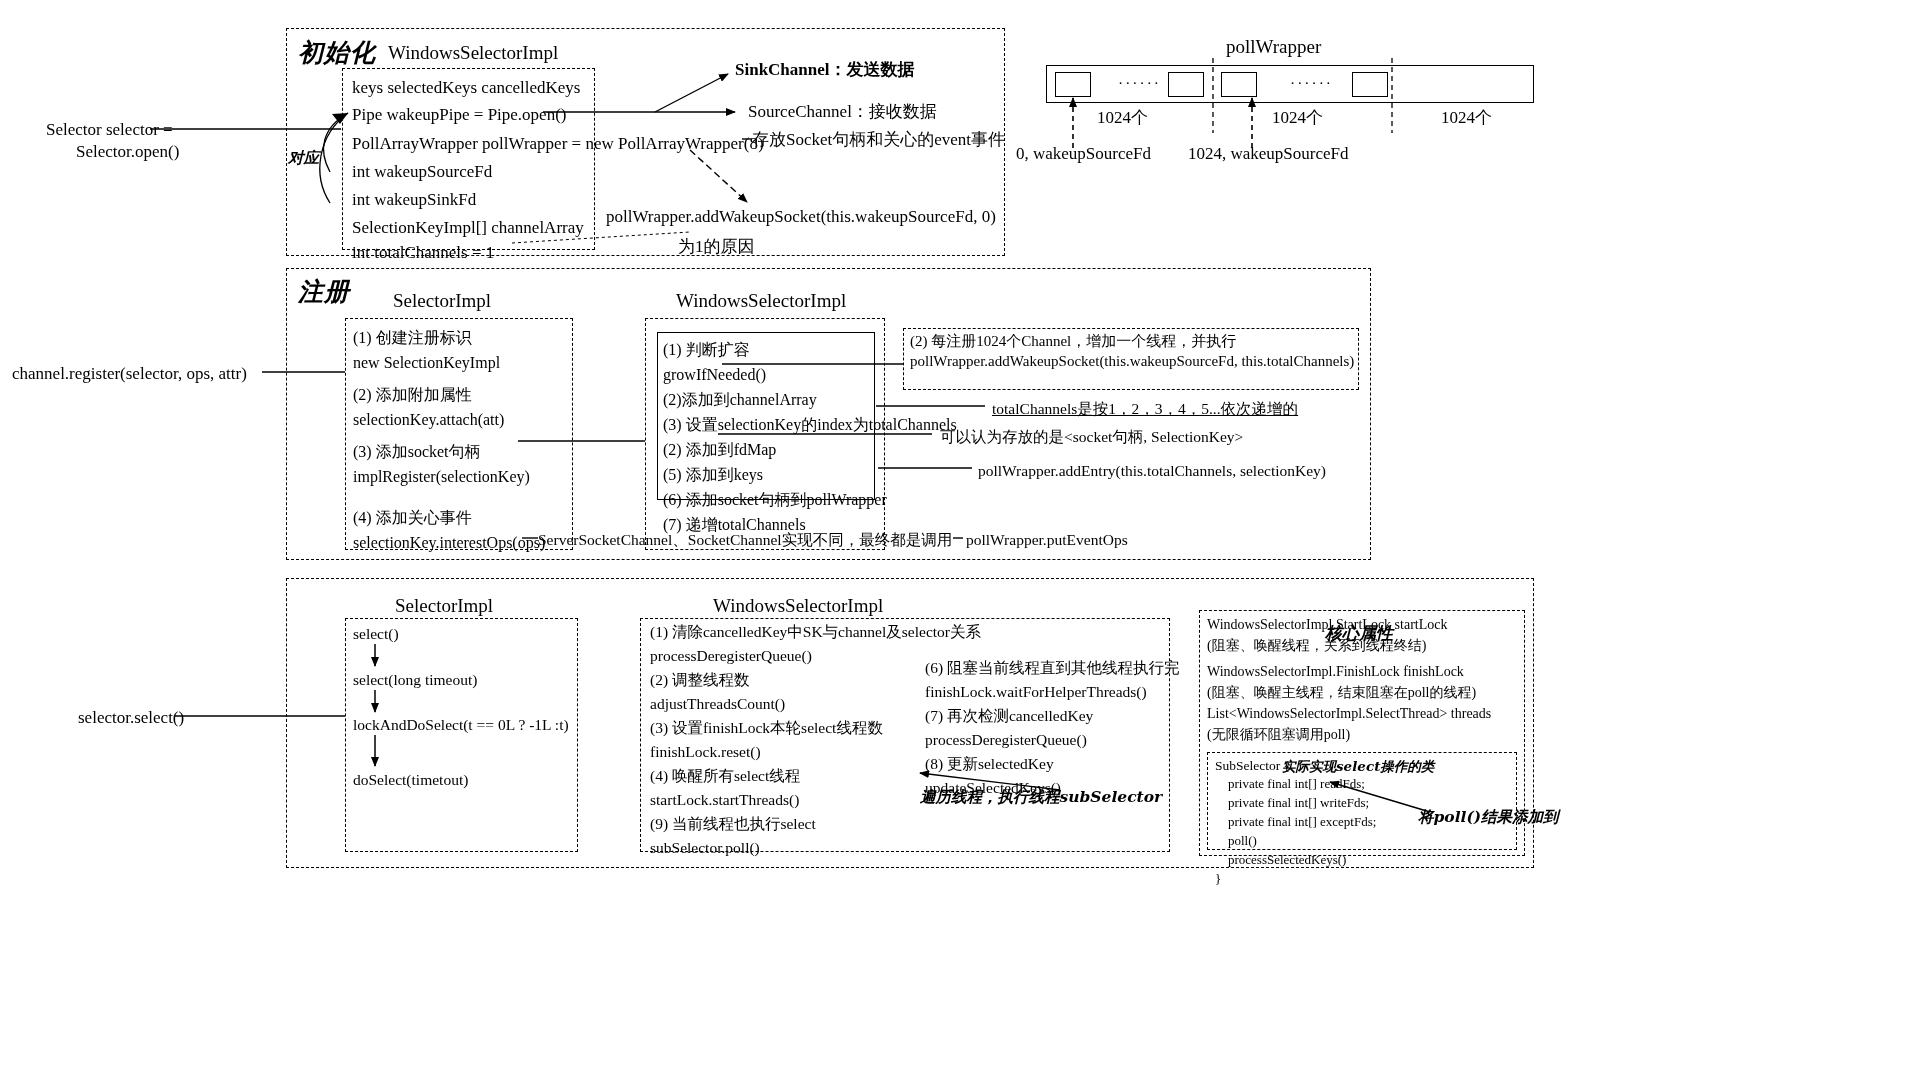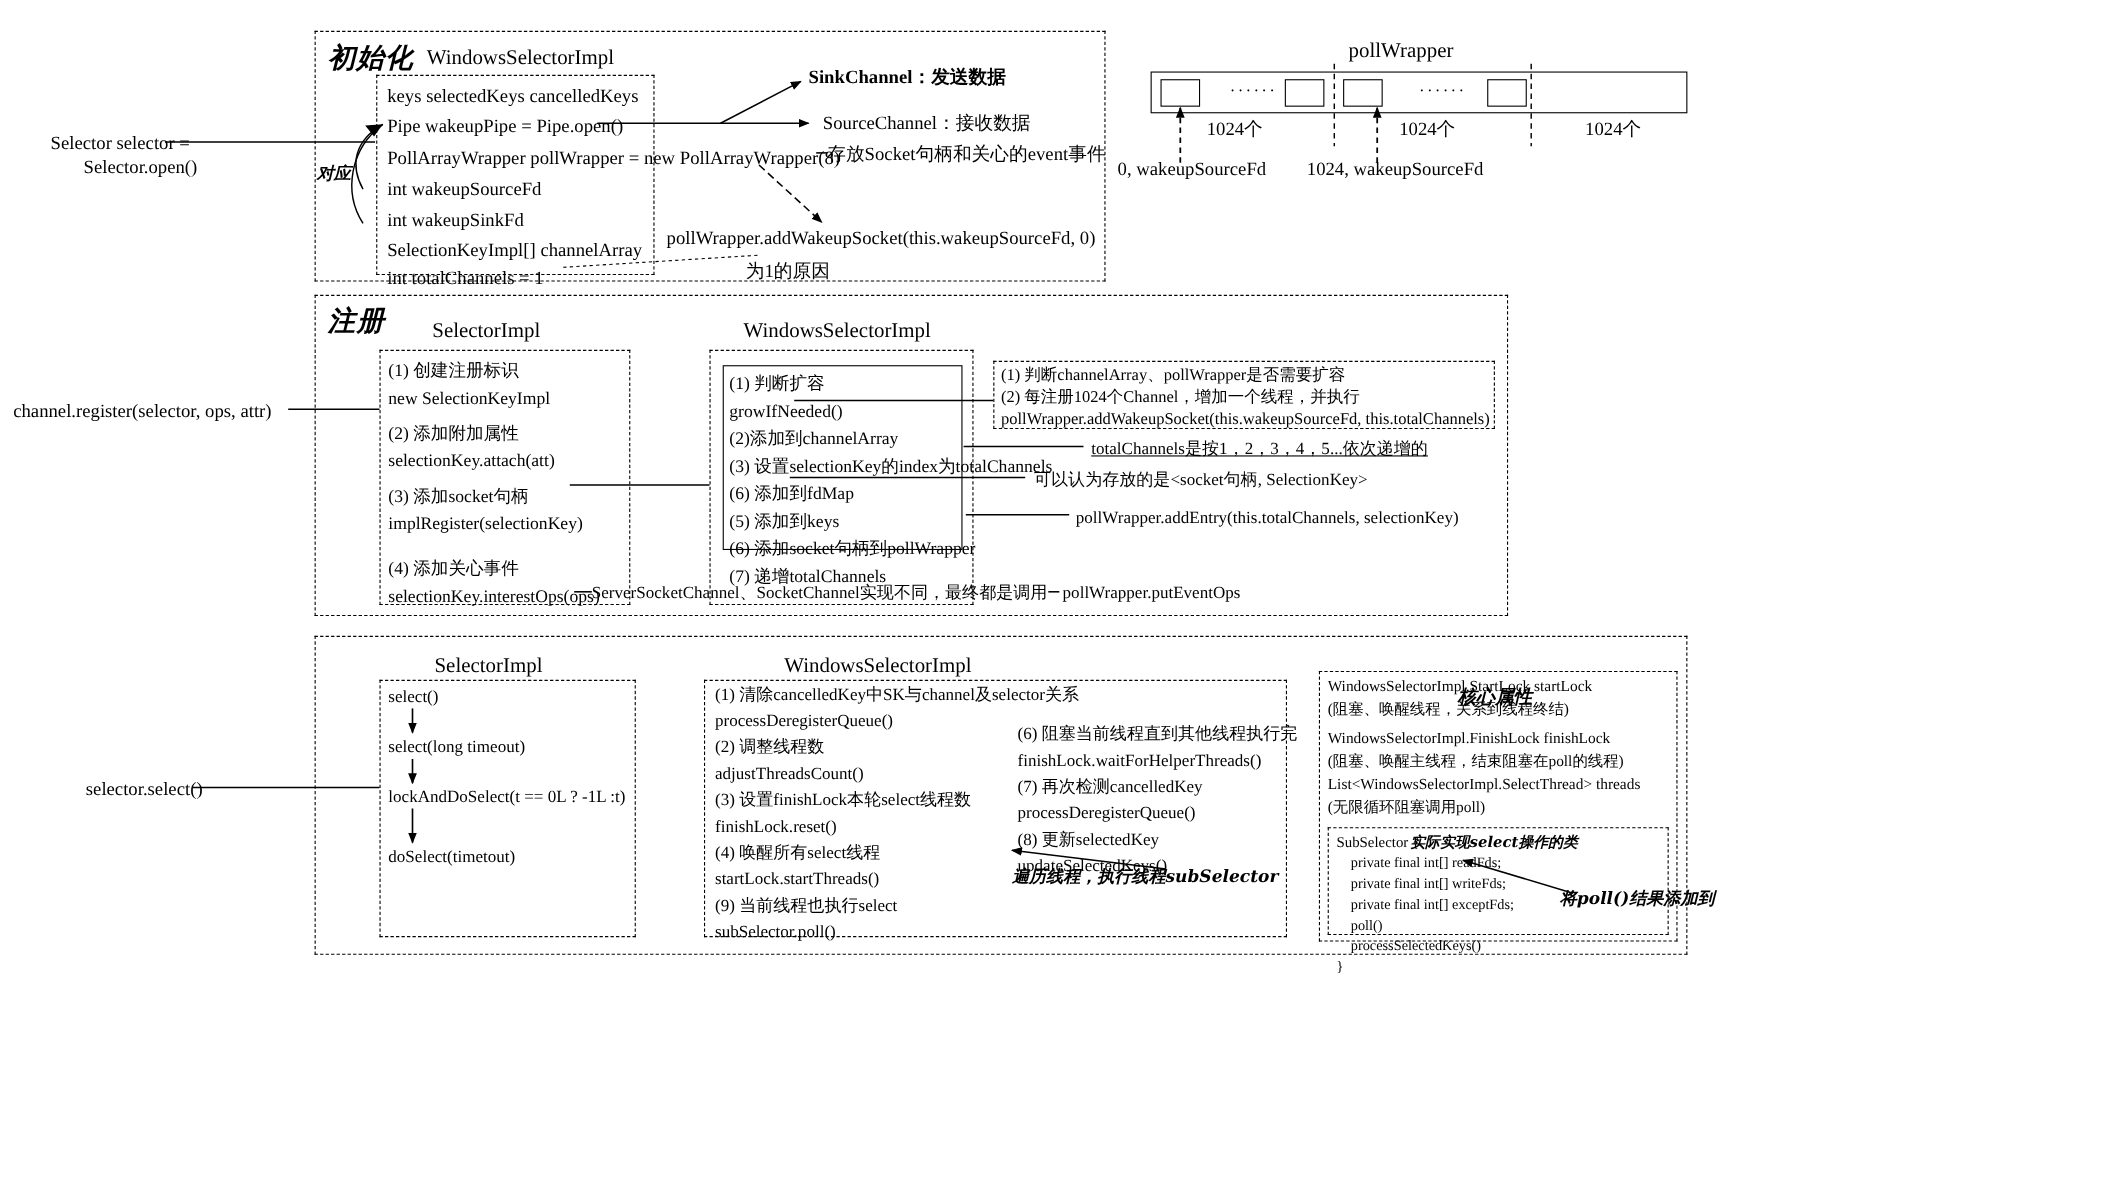--- a/index.html
+++ b/index.html
@@ -167,29 +167,28 @@
 
 <div class="abs dashbox" style="left:645px;top:318px;width:240px;height:232px;"></div>
 
 <div class="abs solidbox" style="left:657px;top:332px;width:218px;height:168px;"></div>
 
 <div class="abs lines-sm" style="left:663px;top:337px;">
   <div>(1) 判断扩容</div>
   <div>growIfNeeded()</div>
   <div>(2)添加到channelArray</div>
   <div>(3) 设置selectionKey的index为totalChannels</div>
-  <div>(6) 添加到fdMap</div>
+  <div>(2) 添加到fdMap</div>
   <div>(5) 添加到keys</div>
   <div>(6) 添加socket句柄到pollWrapper</div>
   <div>(7) 递增totalChannels</div>
 </div>
 
 <div class="abs dashbox" style="left:903px;top:328px;width:456px;height:62px;"></div>
 <div class="abs lines-sm" style="left:910px;top:331px;font-size:15px;line-height:20px;">
-  <div>(1) 判断channelArray、pollWrapper是否需要扩容</div>
   <div>(2) 每注册1024个Channel，增加一个线程，并执行</div>
   <div>pollWrapper.addWakeupSocket(this.wakeupSourceFd, this.totalChannels)</div>
 </div>
 
 <div class="abs t15" style="left:992px;top:398px;text-decoration:underline;">totalChannels是按1，2，3，4，5...依次递增的</div>
 <div class="abs t15" style="left:940px;top:426px;">可以认为存放的是&lt;socket句柄, SelectionKey&gt;</div>
 <div class="abs t15" style="left:978px;top:460px;">pollWrapper.addEntry(this.totalChannels, selectionKey)</div>
 <div class="abs t15" style="left:538px;top:529px;">ServerSocketChannel、SocketChannel实现不同，最终都是调用</div>
 <div class="abs t15" style="left:966px;top:529px;">pollWrapper.putEventOps</div>
 

